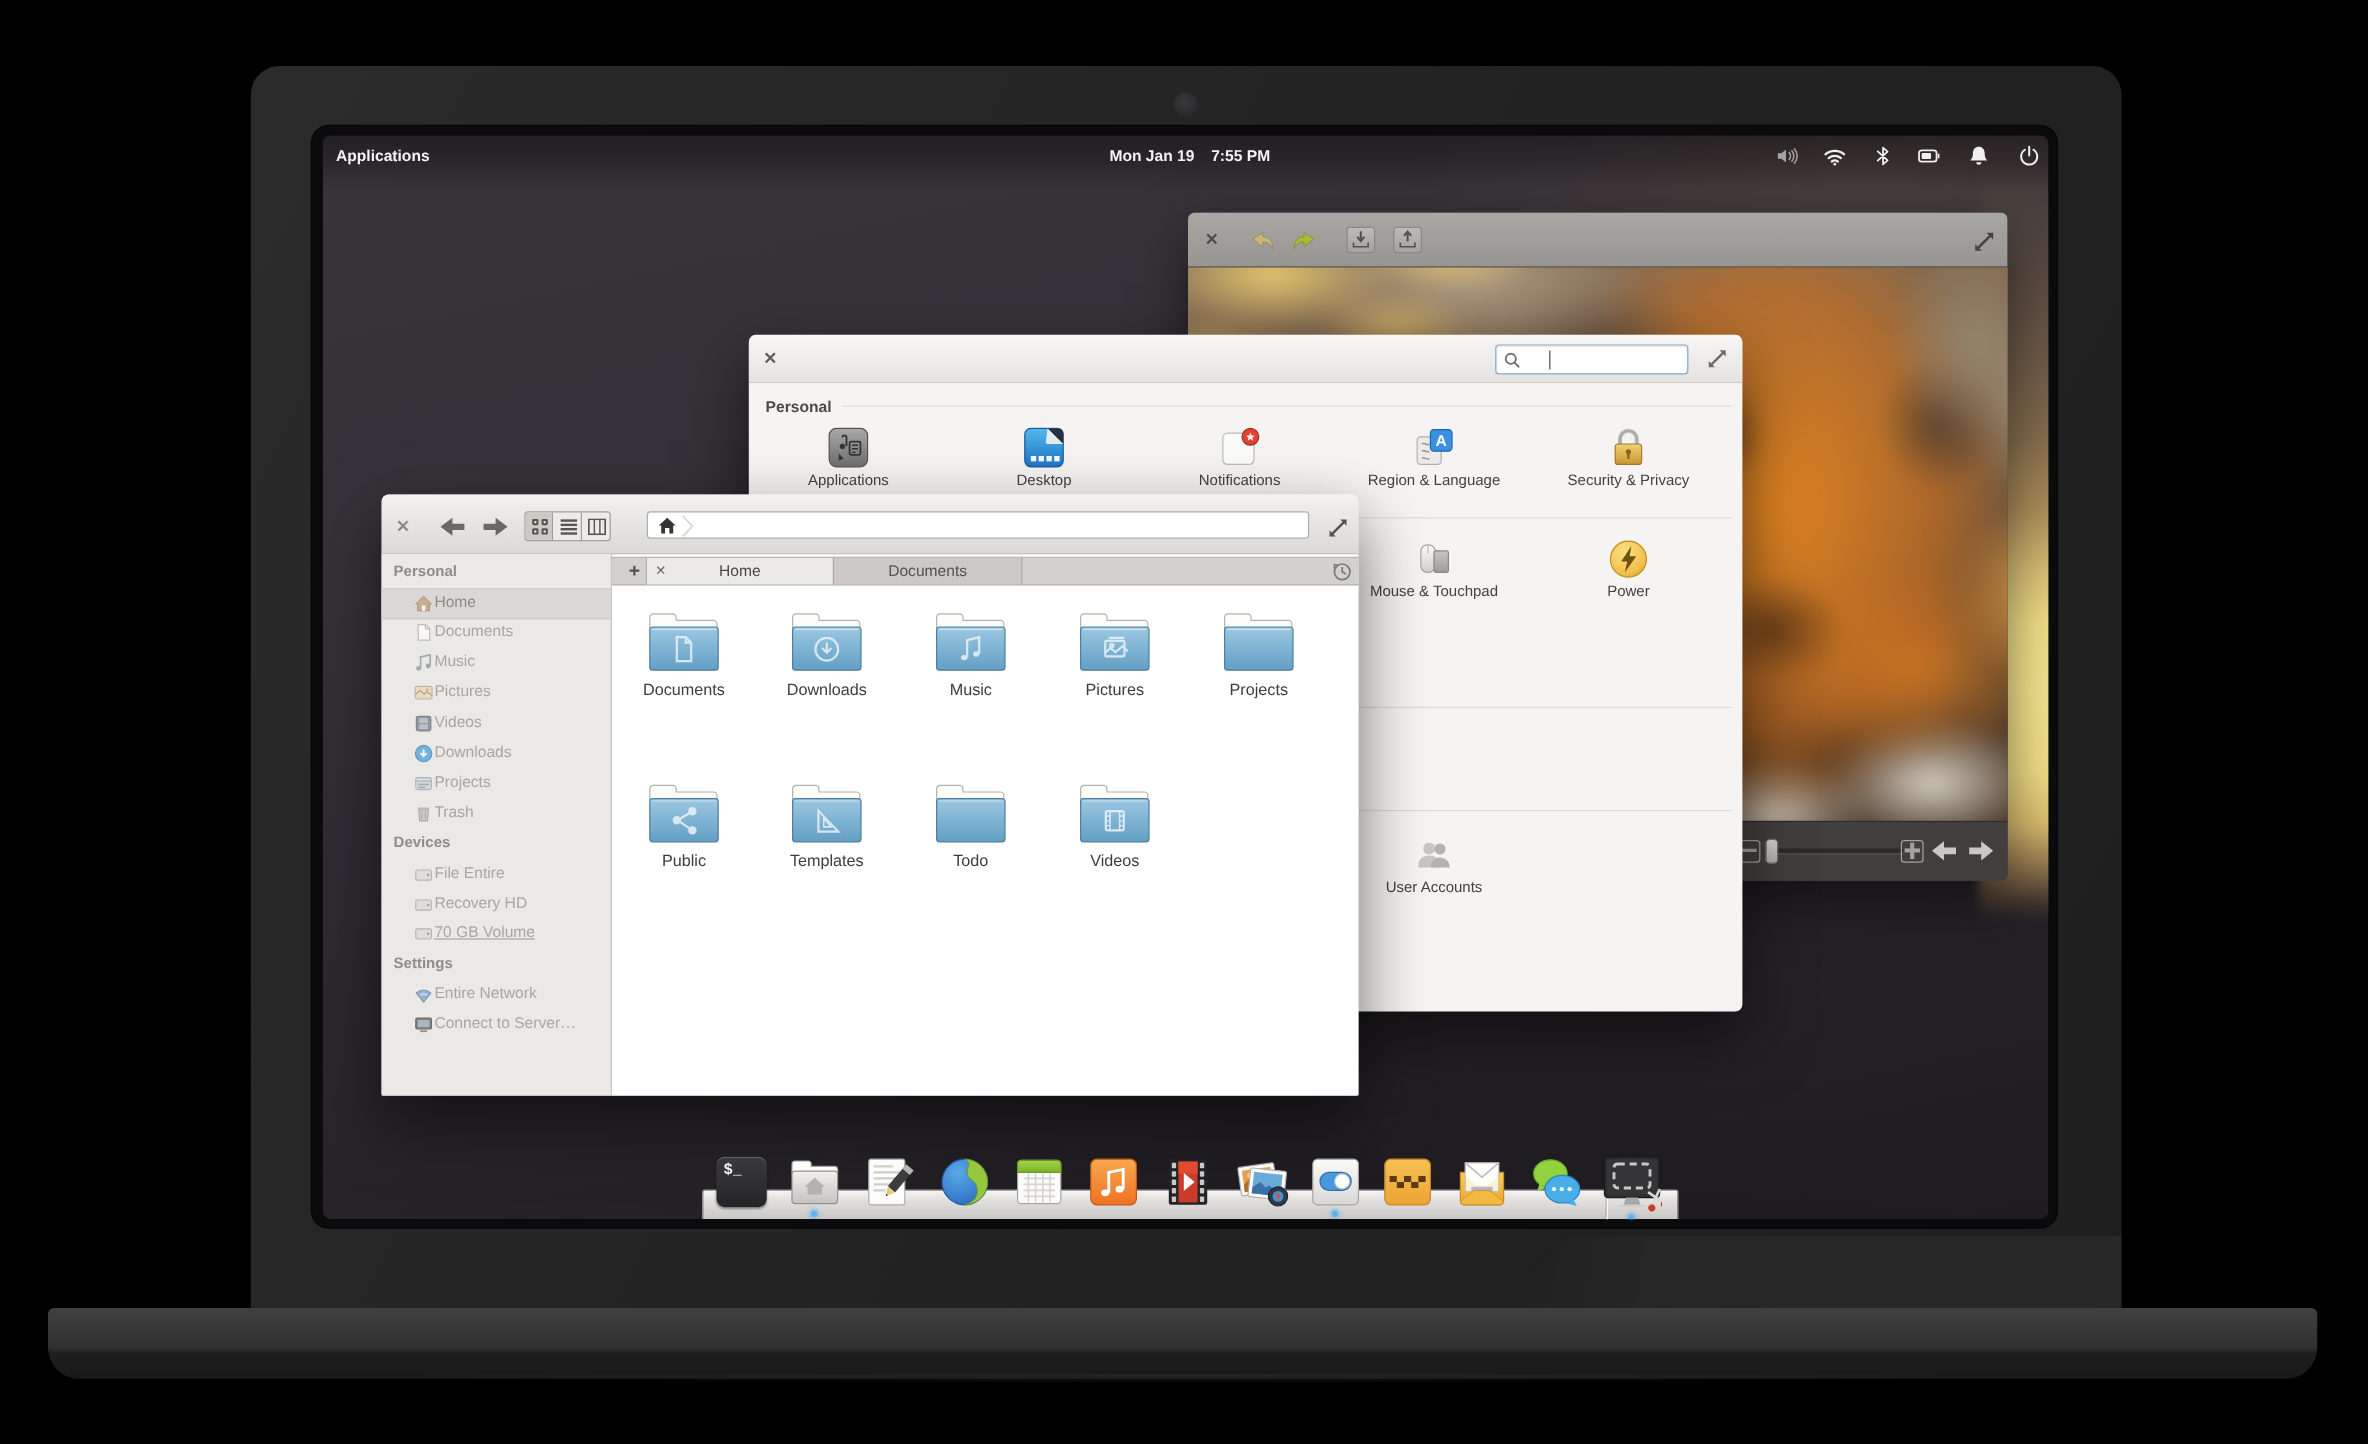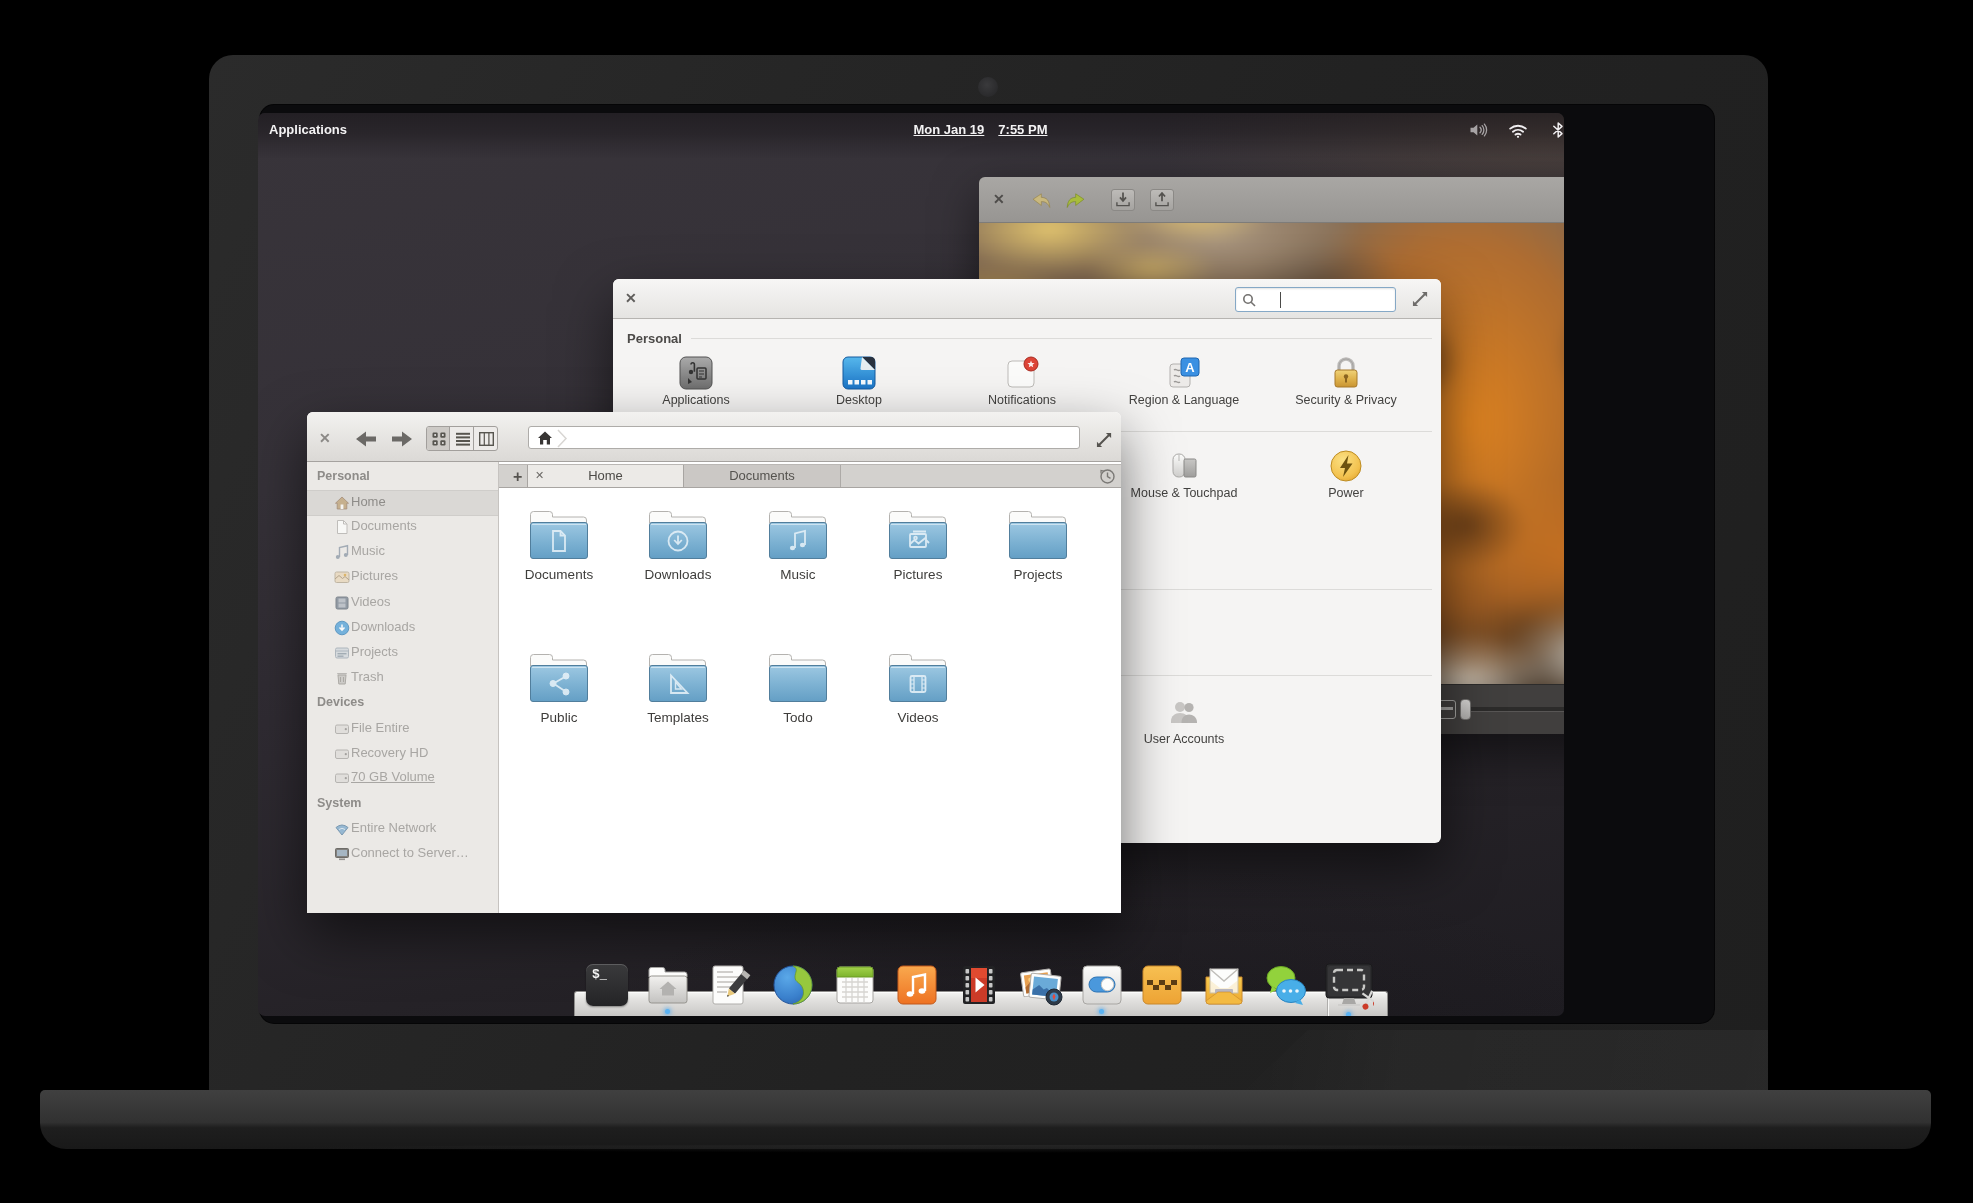--- a/index.html
+++ b/index.html
@@ -19,40 +19,40 @@
   background:radial-gradient(circle at 45% 40%, #3a3a3c 0%, #2c2c2e 60%, #252527 100%); }
 #bezel { position:absolute; left:260px; top:105px; width:1454px; height:918px;
   background:#0b0b0d; border-radius:14px; box-shadow:0 0 0 1px #050506; }
 #base { position:absolute; left:40px; top:1090px; width:1891px; height:59px;
   background:linear-gradient(to bottom, #404040 0%, #383838 30%, #313131 55%, #1e1e1e 64%, #191919 100%);
   border-radius:5px 5px 26px 26px; }
 #base:after { content:""; position:absolute; left:30px; bottom:-6px; width:1831px; height:10px;
   background:radial-gradient(50% 100% at 50% 0%, rgba(40,40,40,0.8), rgba(0,0,0,0) 80%); border-radius:50%; }
 
 
-#screen { position:absolute; left:258px; top:113px; width:1306px; height:903px; overflow:hidden;
+#screen { position:absolute; left:269px; top:113px; width:1438px; height:903px; overflow:hidden;
   border-radius:7px;
   background-image:
     radial-gradient(500px 160px at 1290px 30px, rgba(92,76,64,0.5) 0%, rgba(92,76,64,0) 78%),
     radial-gradient(800px 360px at 850px 1000px, rgba(22,20,24,0.5) 0%, rgba(22,20,24,0) 72%),
     linear-gradient(168deg, #38343a 0%, #353138 32%, #2e2a31 55%, #252227 78%, #1e1c21 100%);
 }
 #wallglow { position:absolute; left:1380px; top:25px; width:74px; height:625px; filter:blur(5px);
   background:linear-gradient(to bottom, rgba(80,68,62,0) 0%, rgba(95,80,68,0.7) 12%,
     #6d5a48 26%, #846c4c 36%, #ac8e5a 46%, #d8bf74 54%, #f0df88 61%, #f4e48f 70%,
     #f0de86 81%, #d8bb70 88%, #8a6f4a 94%, #453931 98%, rgba(48,40,38,0.6) 100%); }
 
 
 #panel { position:absolute; left:0; top:0; width:1438px; height:46px;
   background:linear-gradient(to bottom, rgba(14,11,14,0.5) 0%, rgba(14,11,14,0.34) 45%, rgba(14,11,14,0.16) 72%, rgba(14,11,14,0) 100%); }
 #panel .appmenu { position:absolute; left:11px; top:0; height:33px; line-height:33px;
   font-size:13px; font-weight:bold; color:#f4f3f4; }
 #panel .clock { position:absolute; left:0; top:0; width:1445px; height:33px; line-height:33px;
   text-align:center; font-size:13px; font-weight:bold; color:#f4f3f4; }
-#panel .clock span { margin:17px 7px;text-decoration:underline; }
+#panel .clock span { margin:17px 7px; }
 .ind { position:absolute; top:7px; width:20px; height:20px; }
 .ind svg { display:block; }
 
 
 .win { position:absolute; border-radius:6px; }
 .titlebar { position:absolute; left:0; top:0; width:100%; border-radius:6px 6px 0 0; }
 .tclose { position:absolute; color:#5f5d5b; font-size:15px; font-weight:bold; }
 
 
 #photos { left:721px; top:64px; width:683px; height:557px;
@@ -472,21 +472,21 @@
         <svg class="sbicon" style="top:284px" width="16" height="16" viewBox="0 0 16 16">
             <rect x="1.5" y="4" width="13" height="8.5" rx="1.5" fill="#dddbd8" stroke="#a5a3a0"></rect>
             <circle cx="11.8" cy="8.2" r="1.1" fill="#8a8886"></circle>
           </svg>
         <div class="sbitem" style="top:283px;">Recovery HD</div>
         <svg class="sbicon" style="top:308px" width="16" height="16" viewBox="0 0 16 16">
             <rect x="1.5" y="4" width="13" height="8.5" rx="1.5" fill="#dddbd8" stroke="#a5a3a0"></rect>
             <circle cx="11.8" cy="8.2" r="1.1" fill="#8a8886"></circle>
           </svg>
         <div class="sbitem" style="top:307px;text-decoration:underline;">70 GB Volume</div>
-        <div class="sbhead" style="top:334px;">System</div>
+        <div class="sbhead" style="top:334px;">Settings</div>
         <svg class="sbicon" style="top:359px" width="16" height="16" viewBox="0 0 16 16">
             <path d="M2 6.5 Q8 1.5 14 6.5 L8 14z" fill="#7aa8cc" stroke="#567e9e"></path>
             <path d="M5 8.5 Q8 6 11 8.5" stroke="#d8e6f0" fill="none"></path>
           </svg>
         <div class="sbitem" style="top:358px;">Entire Network</div>
         <svg class="sbicon" style="top:384px" width="16" height="16" viewBox="0 0 16 16">
             <rect x="1.5" y="2.5" width="13" height="9" rx="1" fill="#5f5d5a" stroke="#45433f"></rect>
             <rect x="3" y="4" width="10" height="6" fill="#8fa6b8"></rect>
             <rect x="5" y="12.5" width="6" height="1.6" fill="#7a7875"></rect>
           </svg>

